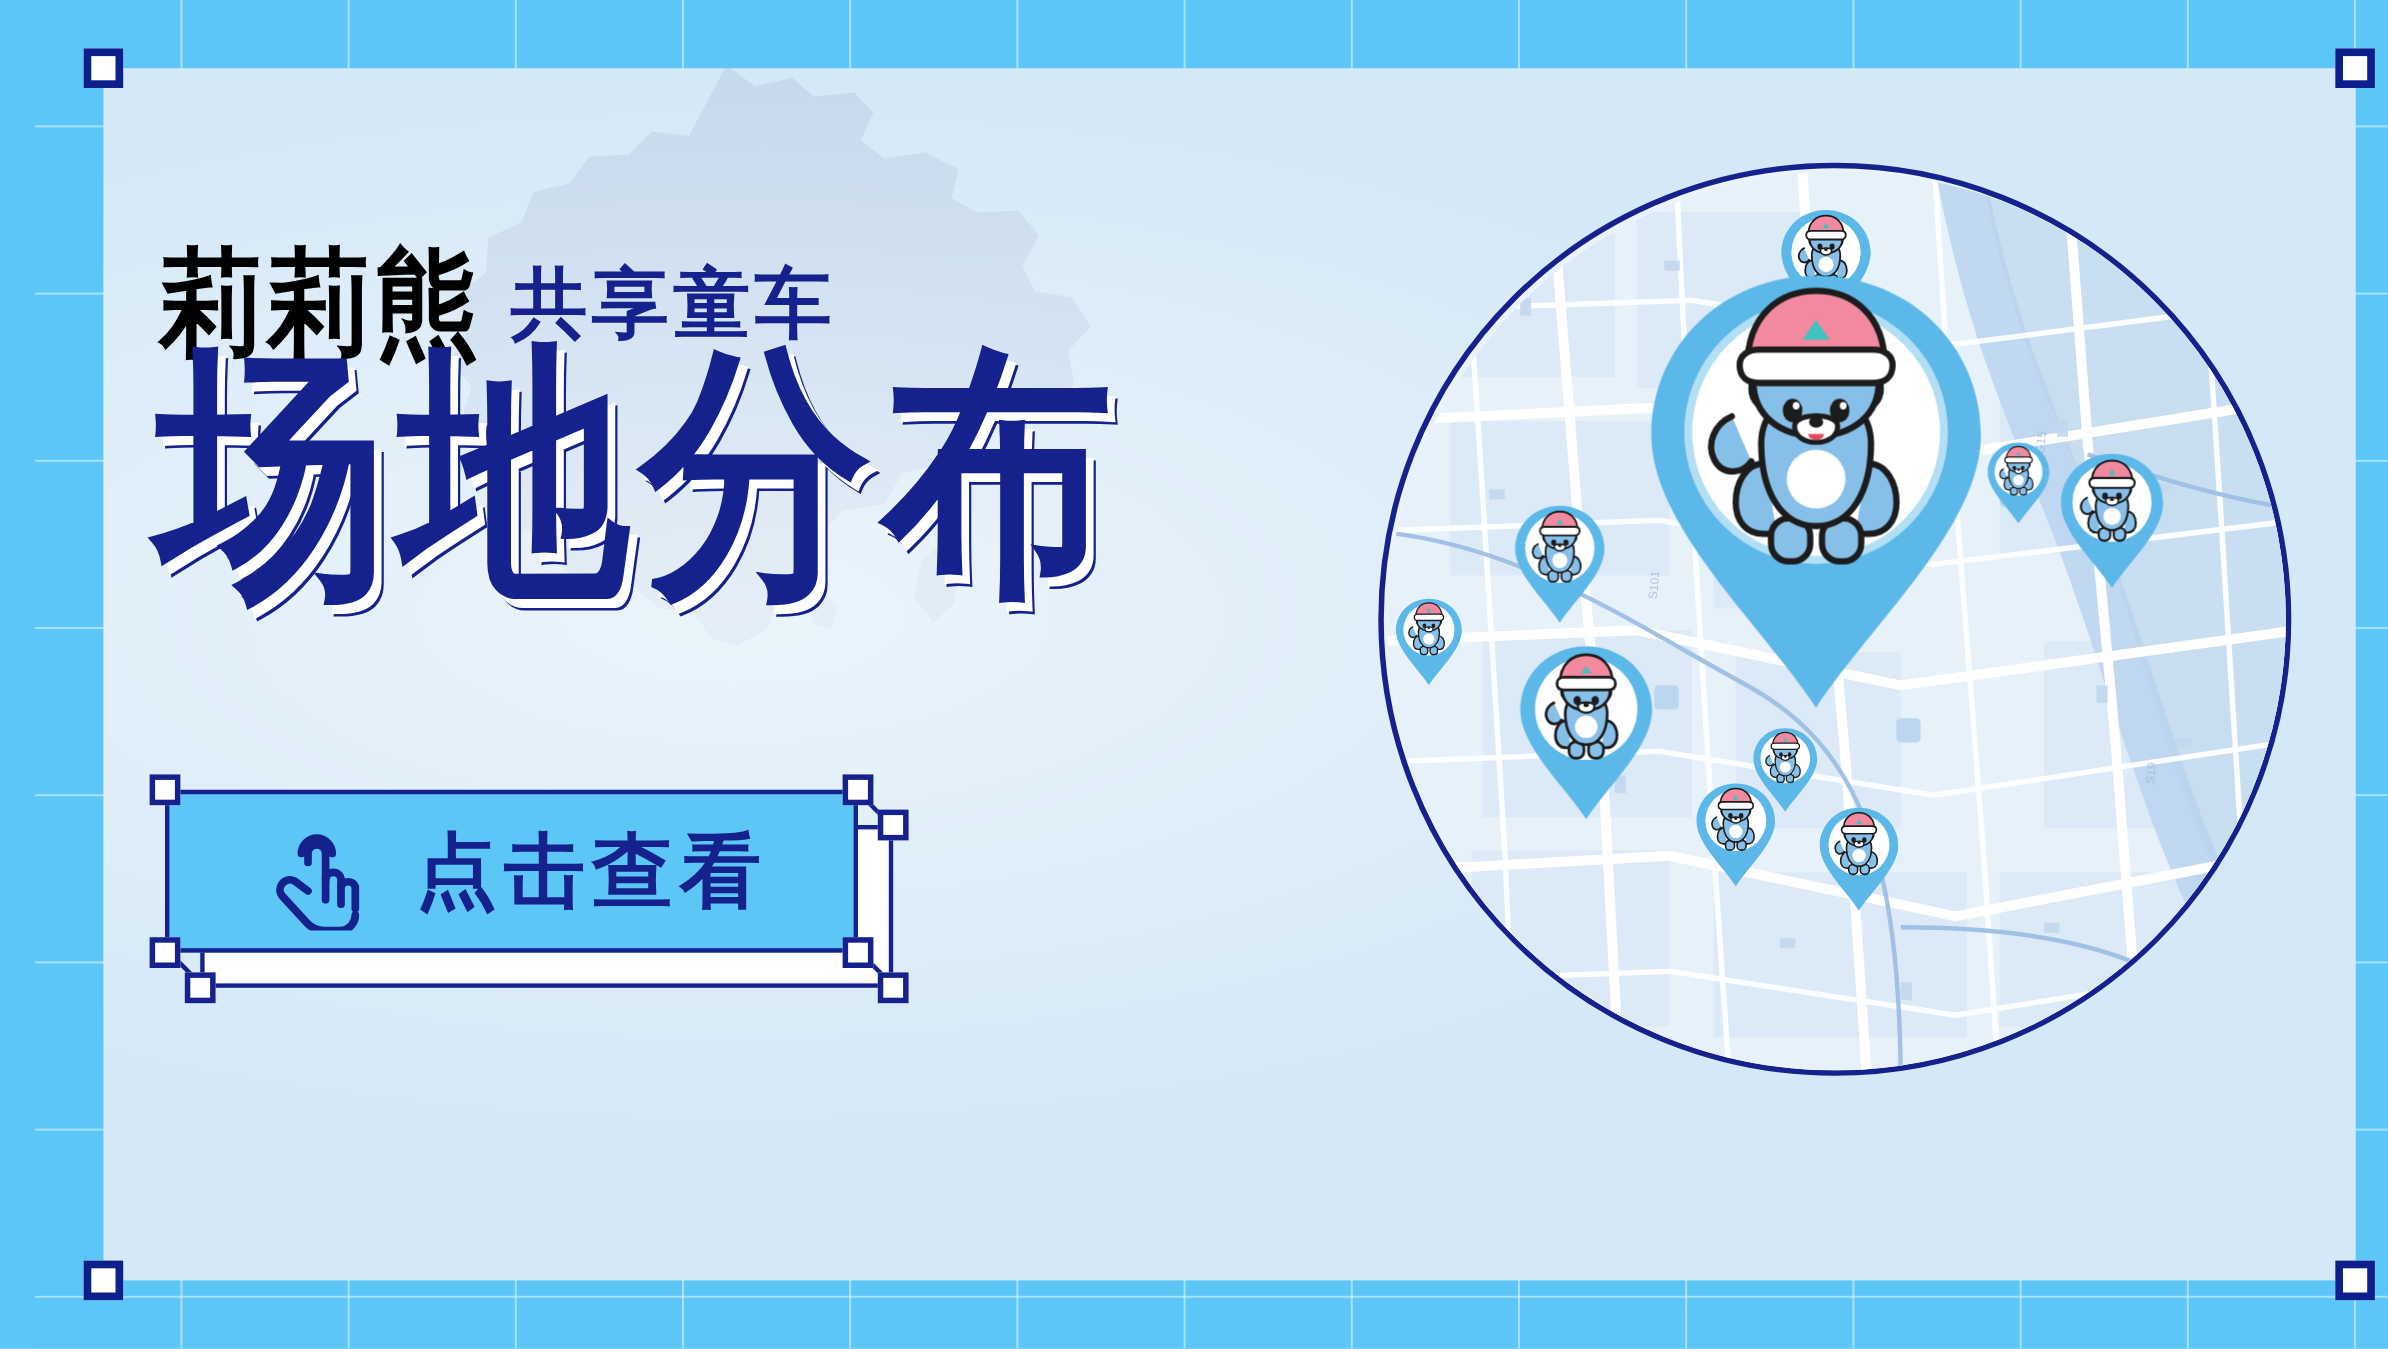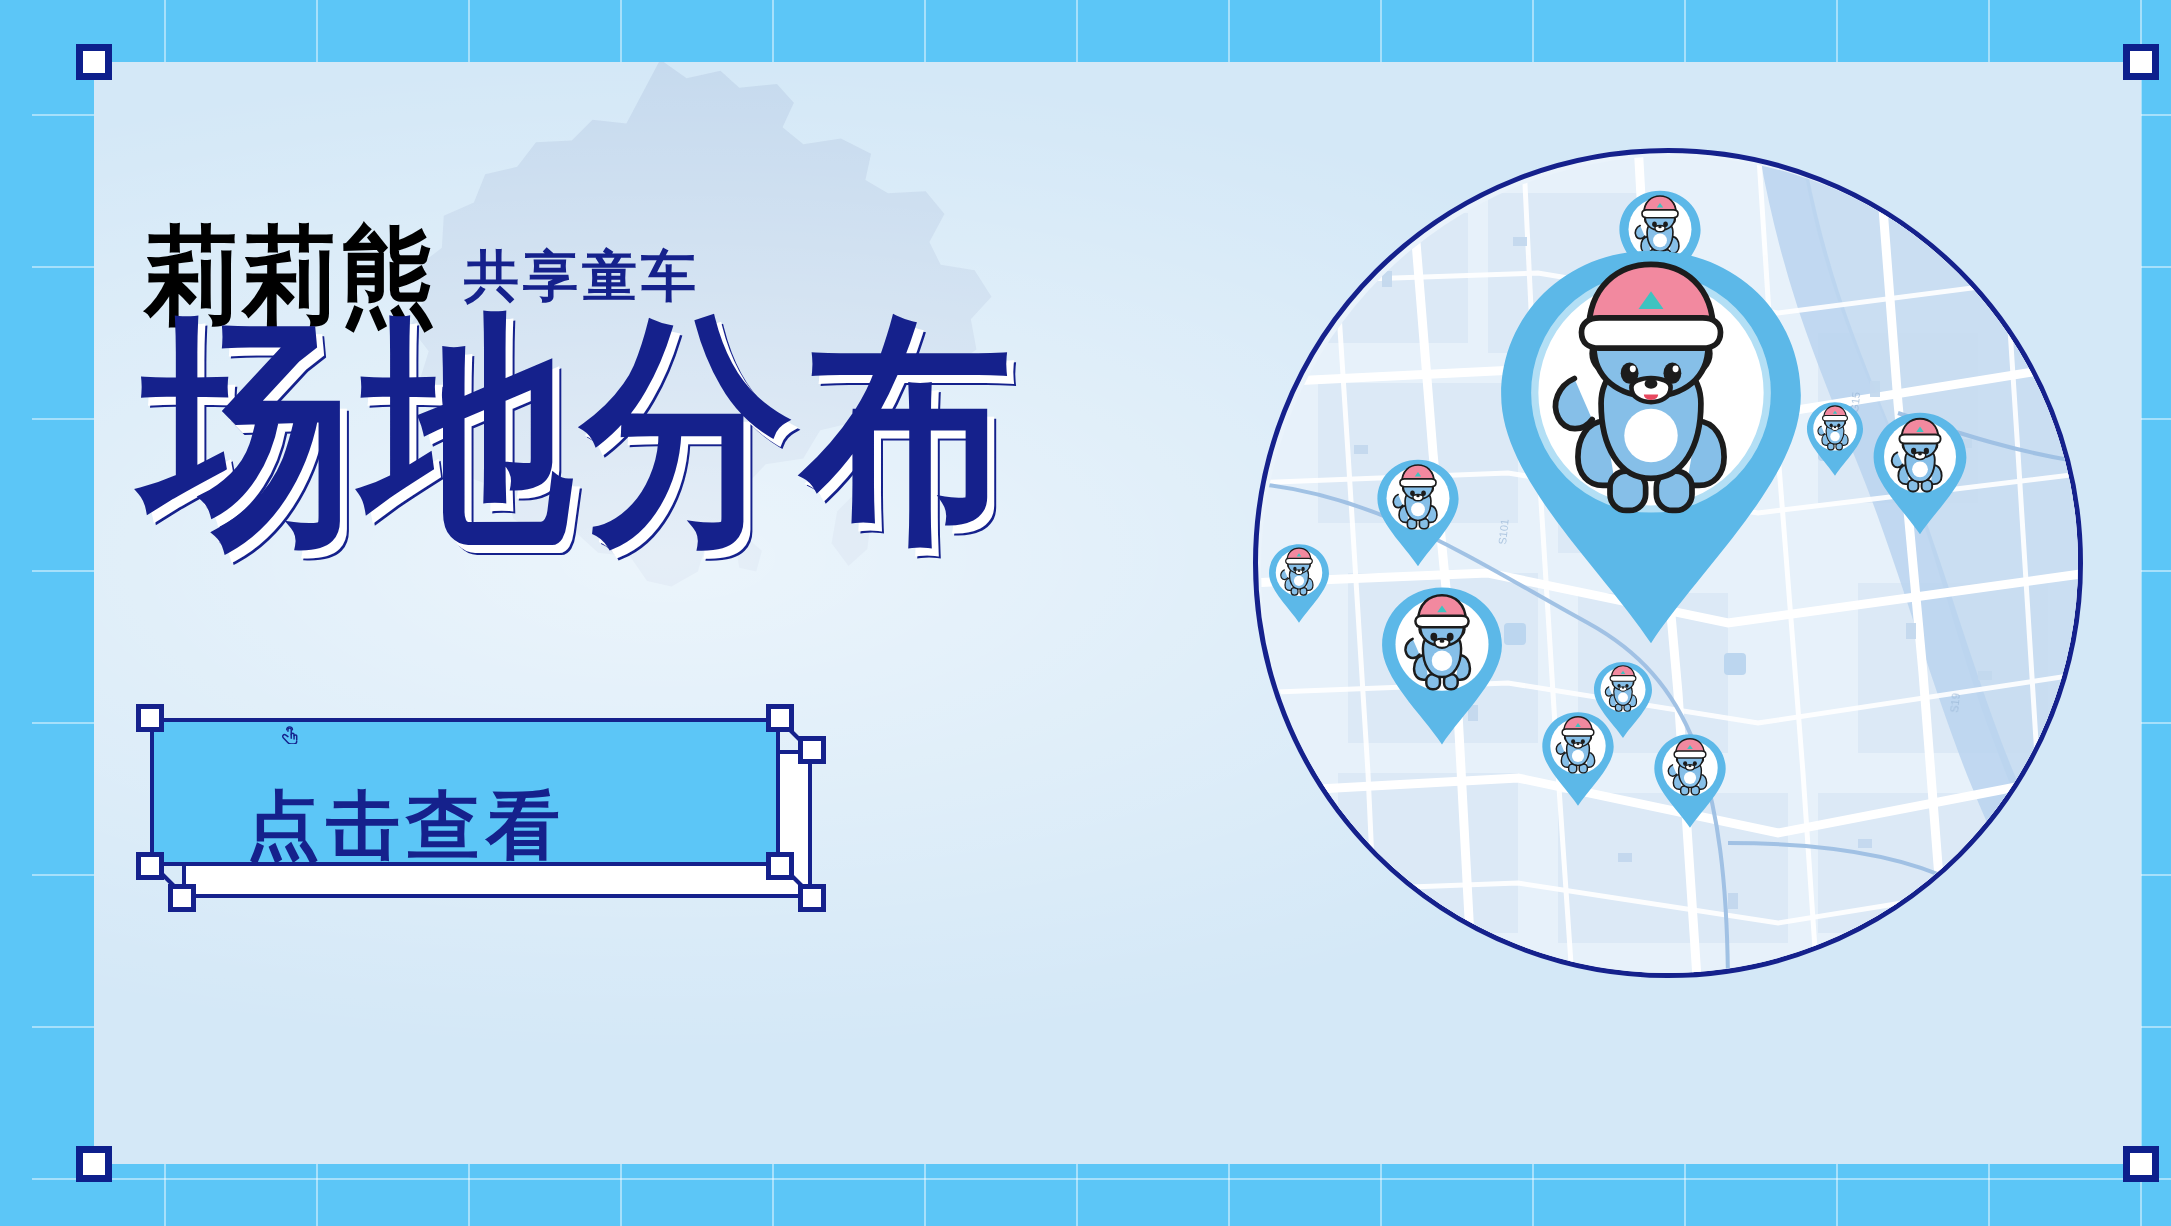--- a/index.html
+++ b/index.html
@@ -75,21 +75,21 @@
     font-size:96px;
     font-weight:900;
     color:#000000;
     letter-spacing:2px;
     line-height:1;
     font-family:"DejaVu Sans","Liberation Sans",sans-serif;
     transform:scaleY(1.12);
     transform-origin:center;
   }
   .brand-sub{
-    font-size:55px;
+    font-size:70px;
     font-weight:900;
     color:#15218c;
     letter-spacing:4px;
     margin-left:26px;
     line-height:1;
     font-family:"DejaVu Sans","Liberation Sans",sans-serif;
   }
 
   .main-title{
     position:absolute;
@@ -126,24 +126,23 @@
     position:absolute;left:0;top:0;width:700px;height:220px;
     overflow:visible;
   }
   #cta-button{
     position:absolute;
     left:0;top:0;
     width:630px;height:148px;
     background:#5cc6f7;
     border:4px solid #15218c;
     box-sizing:border-box;
-    display:flex;align-items:flex-start;
+    display:flex;align-items:center;
     gap:44px;padding-left:92px;
     cursor:pointer;
-    flex-direction:column;
   }
   #cta-label{
     font-size:74px;
     font-weight:900;
     color:#15218c;
     letter-spacing:6px;
     line-height:1;
     font-family:"DejaVu Sans","Liberation Sans",sans-serif;
   }
   .btn-handle{

